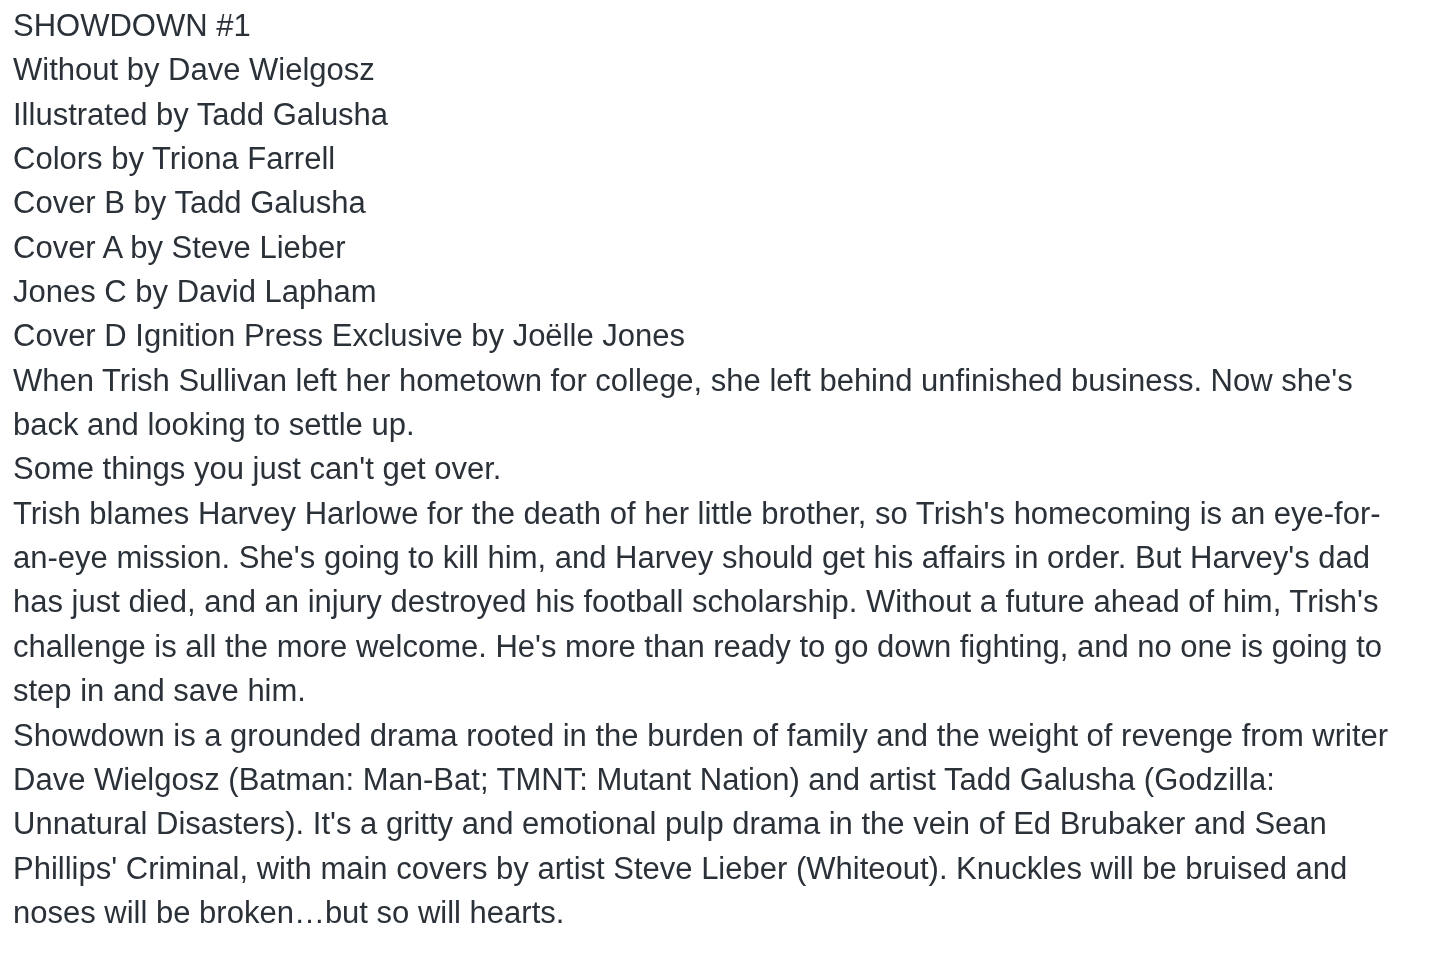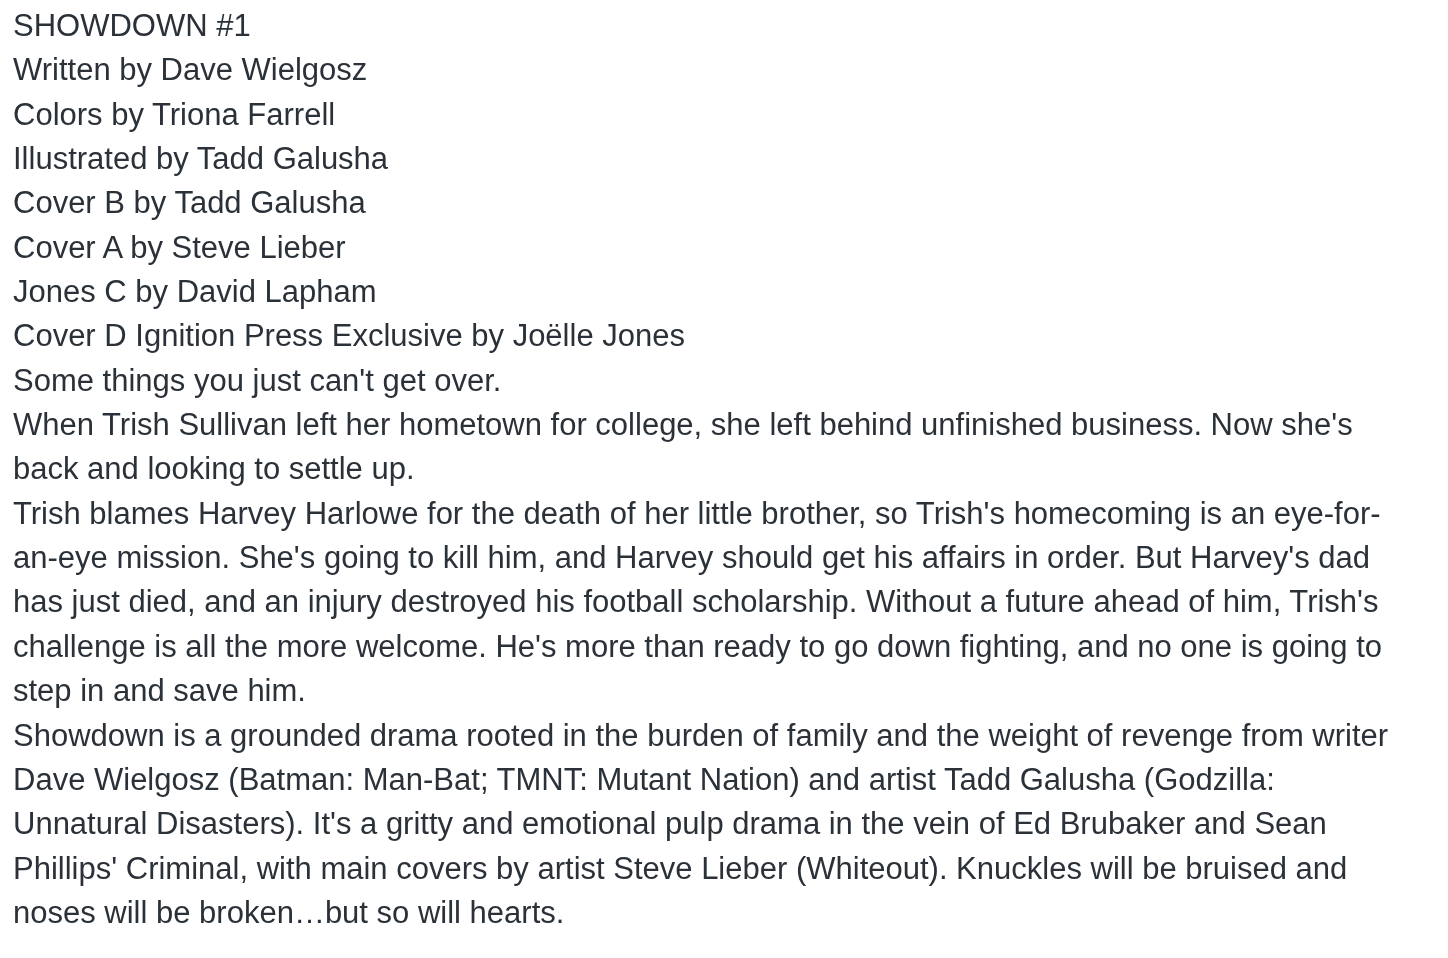--- a/index.html
+++ b/index.html
@@ -26,24 +26,24 @@
   .solicit-text p {
     margin: 0;
     padding: 0;
   }
 </style>
 </head>
 <body>
 
 <div class="solicit-text">
   <p>SHOWDOWN #1</p>
-  <p>Written by Dave Wielgosz</p>
+  <p>Without by Dave Wielgosz</p>
+  <p>Illustrated by Tadd Galusha</p>
   <p>Colors by Triona Farrell</p>
-  <p>Illustrated by Tadd Galusha</p>
   <p>Cover B by Tadd Galusha</p>
   <p>Cover A by Steve Lieber</p>
   <p>Jones C by David Lapham</p>
   <p>Cover D Ignition Press Exclusive by Joëlle Jones</p>
+  <p>When Trish Sullivan left her hometown for college, she left behind unfinished business. Now she's back and looking to settle up.</p>
   <p>Some things you just can't get over.</p>
-  <p>When Trish Sullivan left her hometown for college, she left behind unfinished business. Now she's back and looking to settle up.</p>
   <p>Trish blames Harvey Harlowe for the death of her little brother, so Trish's homecoming is an eye-for-an-eye mission. She's going to kill him, and Harvey should get his affairs in order. But Harvey's dad has just died, and an injury destroyed his football scholarship. Without a future ahead of him, Trish's challenge is all the more welcome. He's more than ready to go down fighting, and no one is going to step in and save him.</p>
   <p>Showdown is a grounded drama rooted in the burden of family and the weight of revenge from writer Dave Wielgosz (Batman: Man-Bat; TMNT: Mutant Nation) and artist Tadd Galusha (Godzilla: Unnatural Disasters). It's a gritty and emotional pulp drama in the vein of Ed Brubaker and Sean Phillips' Criminal, with main covers by artist Steve Lieber (Whiteout). Knuckles will be bruised and noses will be broken…but so will hearts.</p>
 </div>
 
 </body></html>

